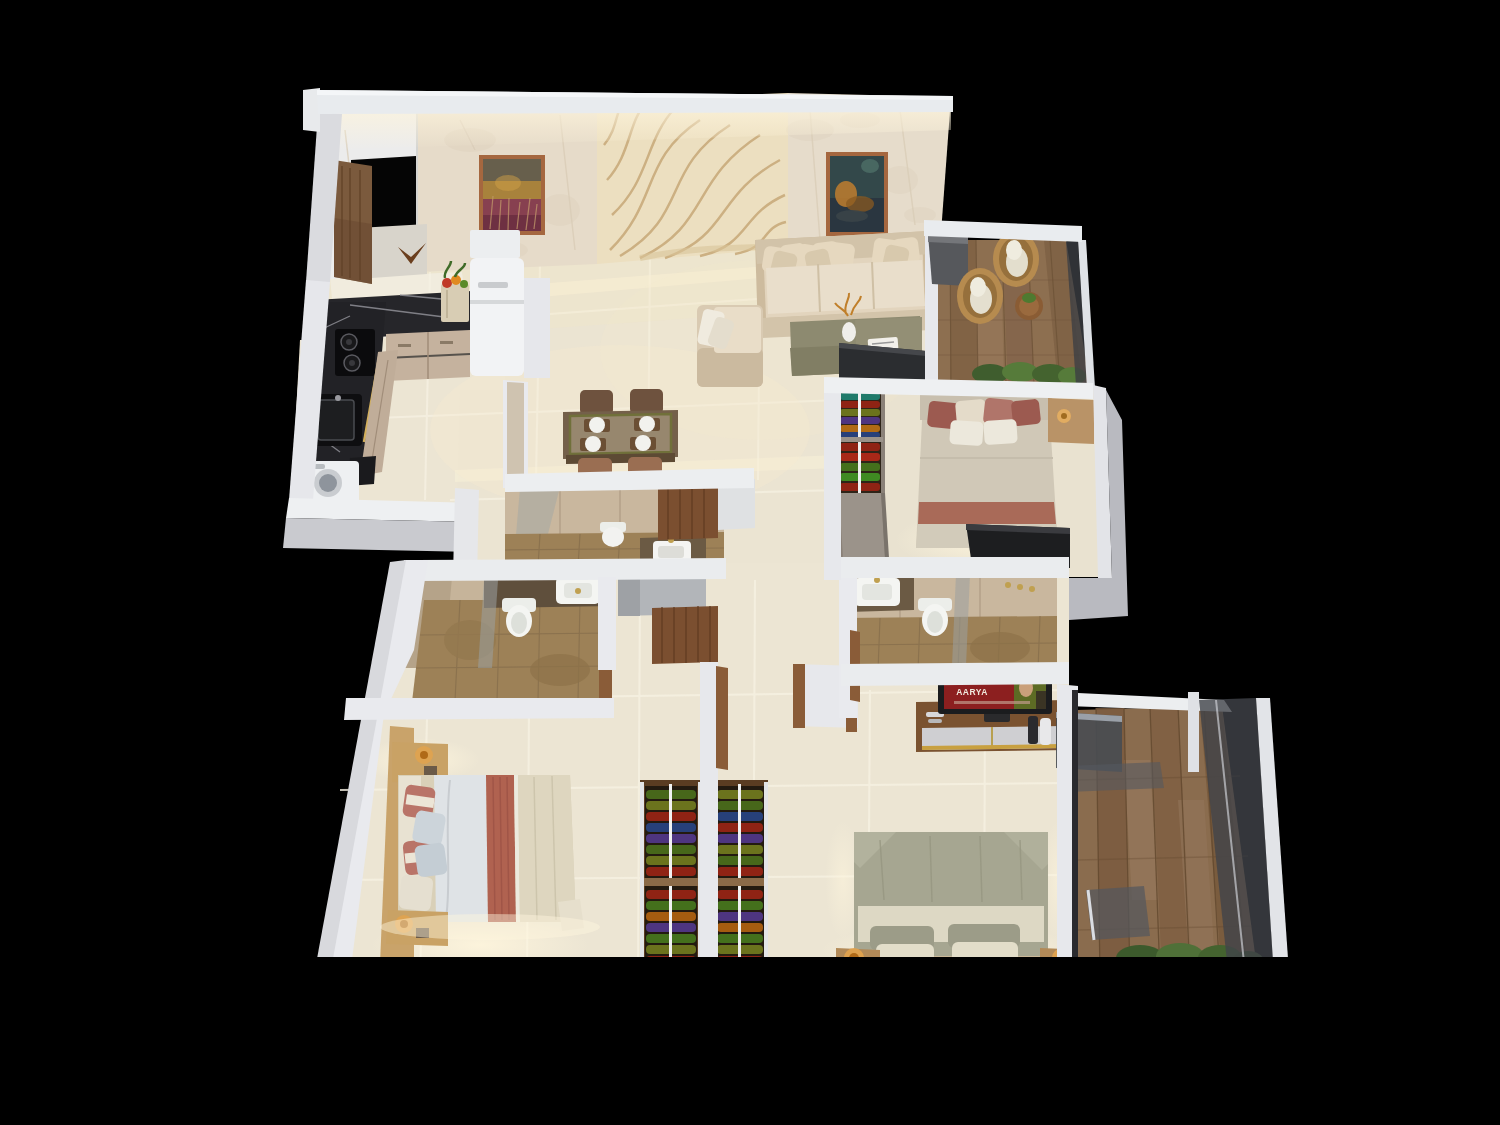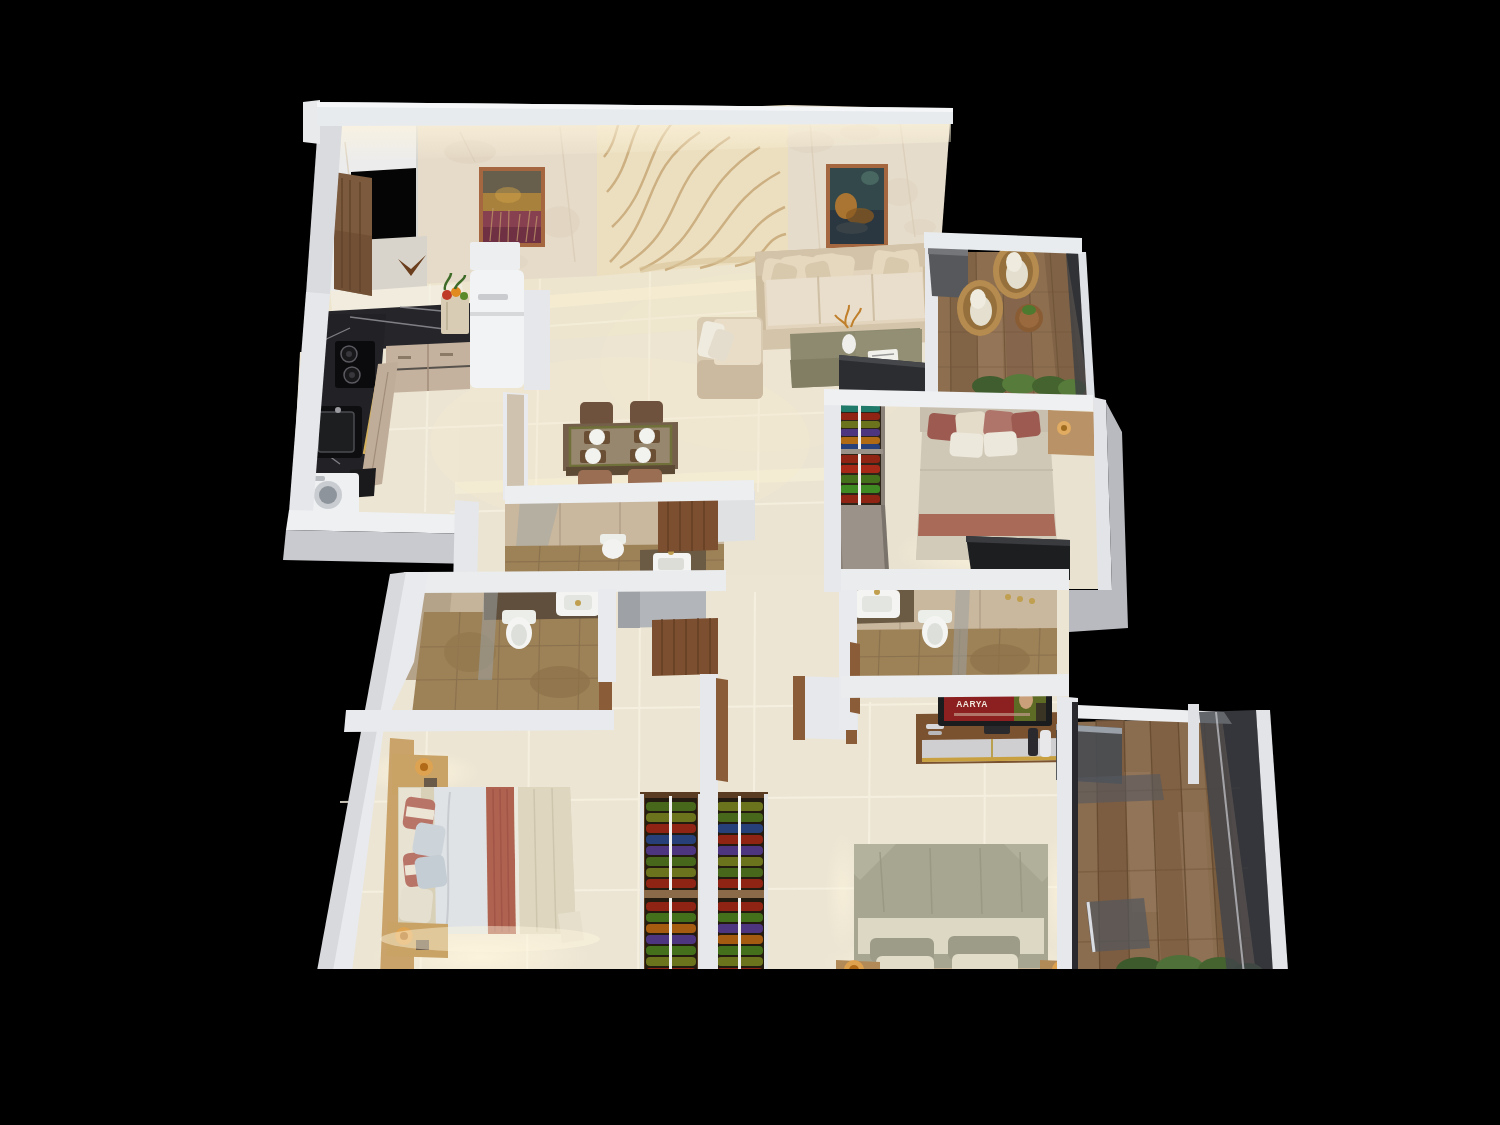--- a/index.html
+++ b/index.html
@@ -1,16 +1,16 @@
 <!DOCTYPE html>
 <html><head>
 <meta charset="utf-8">
 <style>
   html,body{margin:0;padding:0;background:#000;}
-  #stage{position:relative;width:1500px;height:957px;background:#000;overflow:hidden;font-family:"Liberation Sans", sans-serif;margin-top:12px;}
+  #stage{position:relative;width:1500px;height:957px;background:#000;overflow:hidden;font-family:"Liberation Sans", sans-serif;}
   svg{display:block;}
 </style>
 </head>
 <body>
 <div id="stage">
 <svg width="1500" height="1125" viewBox="0 0 1500 1125">
 <defs>
   <linearGradient id="coveGlow" x1="0" y1="0" x2="0" y2="1">
     <stop offset="0" stop-color="#fdf4dc" stop-opacity="0.95"></stop>
     <stop offset="1" stop-color="#fdf4dc" stop-opacity="0"></stop>

